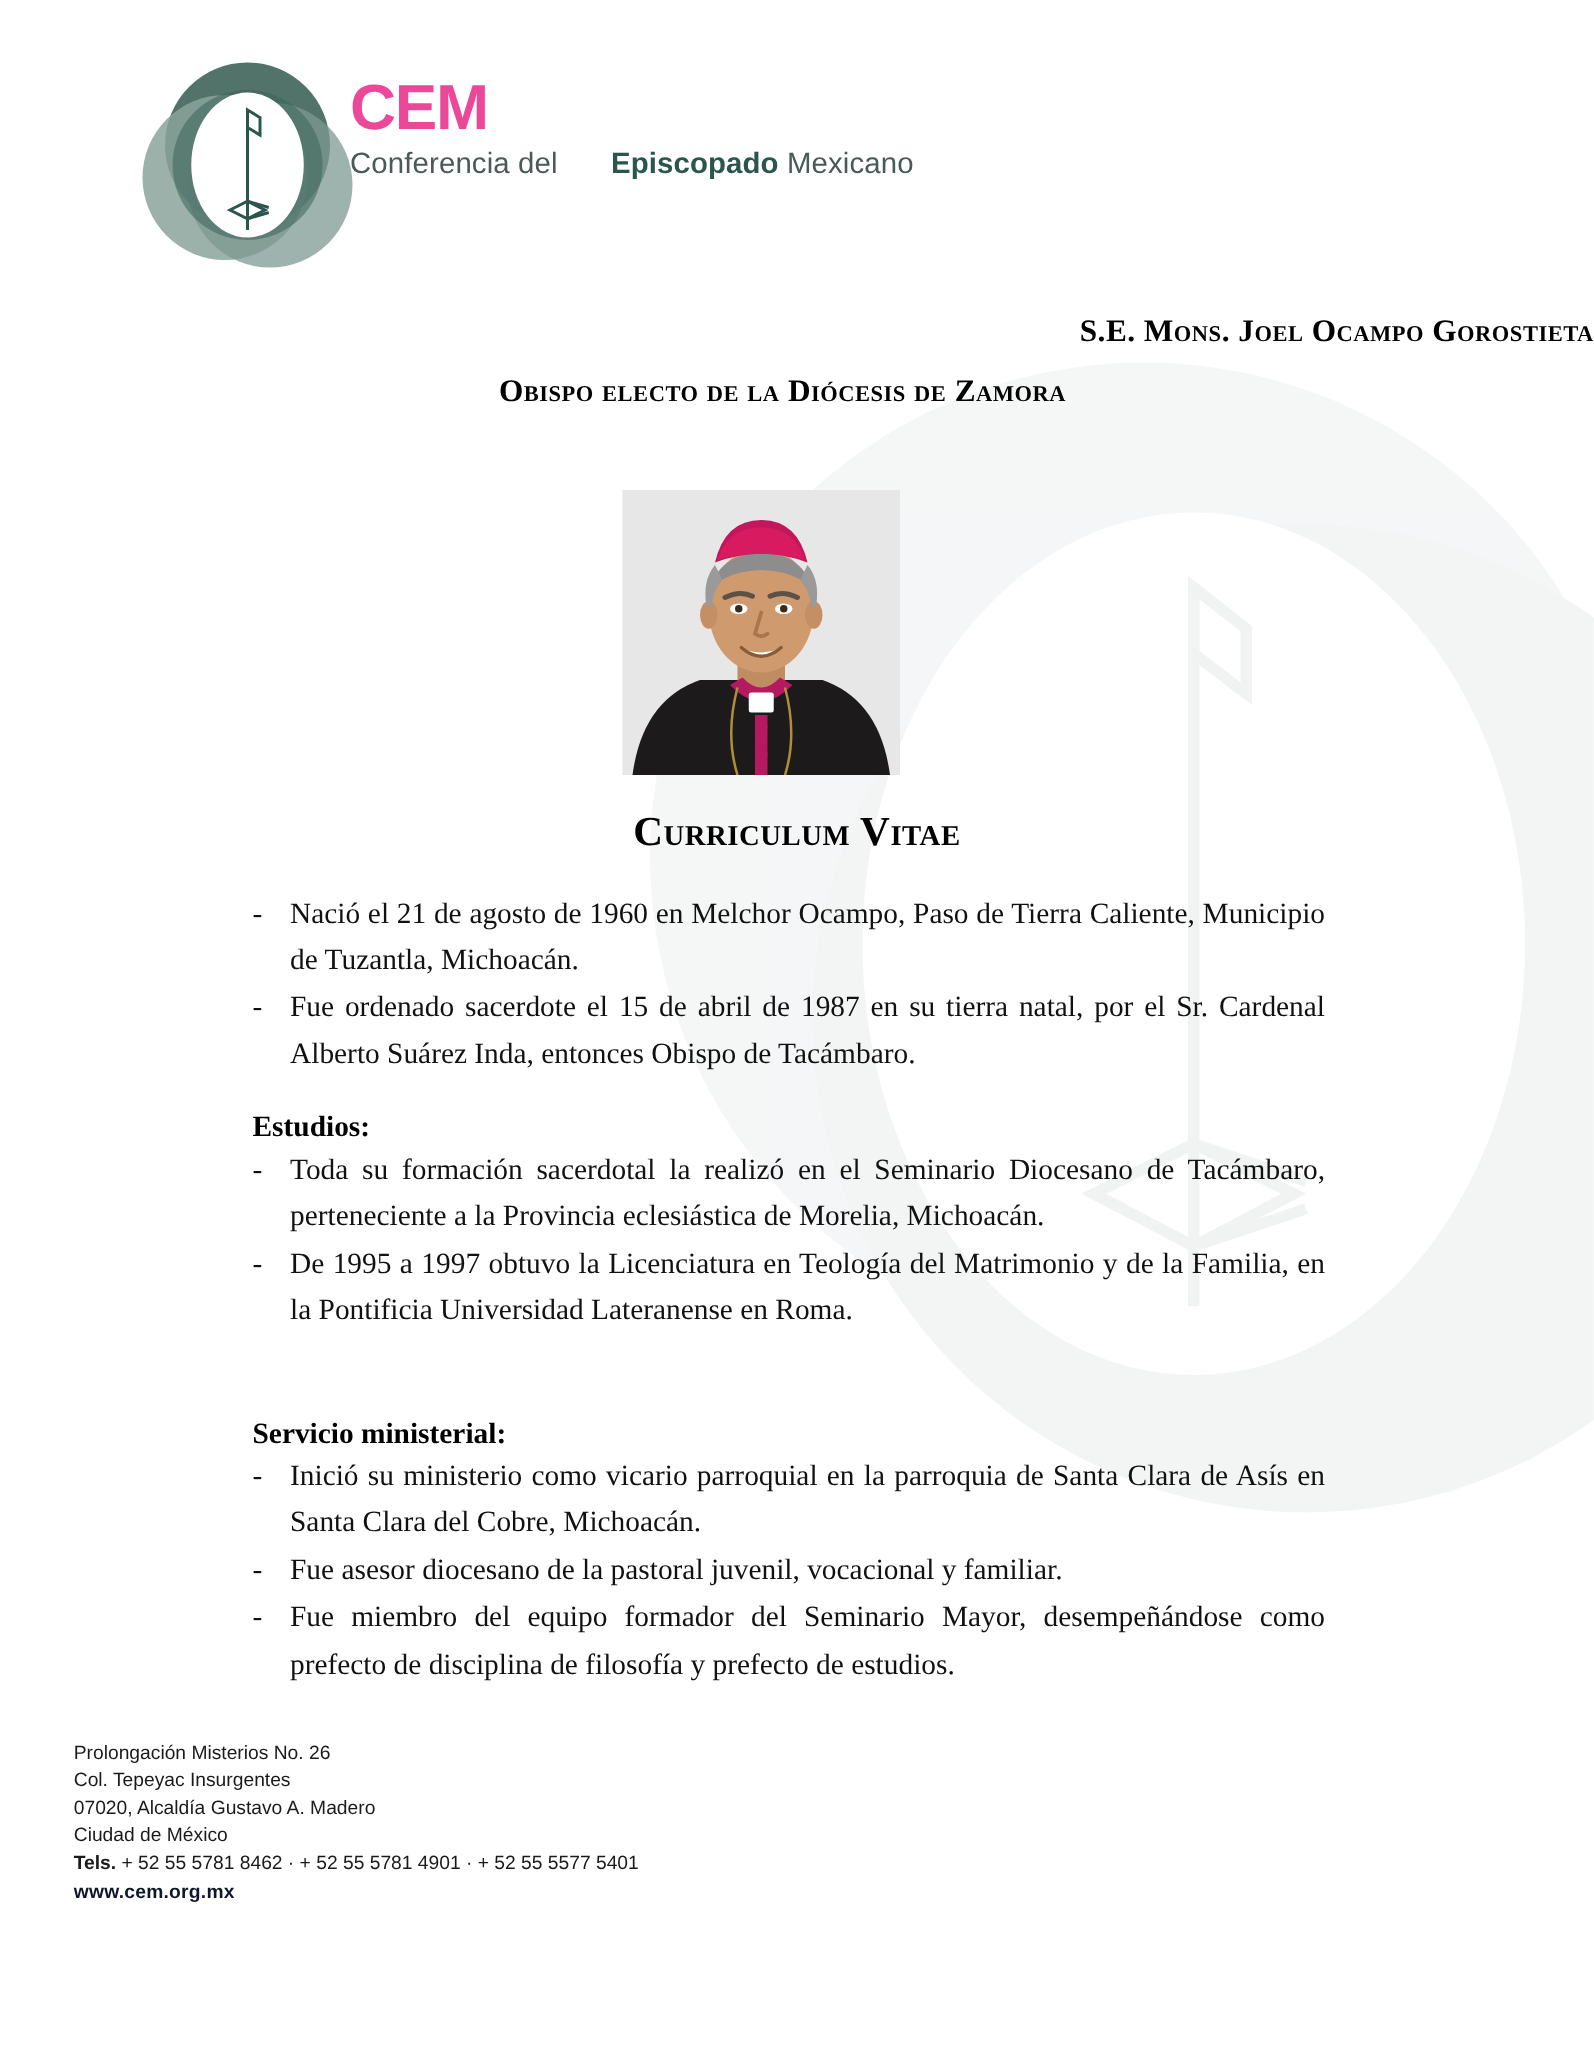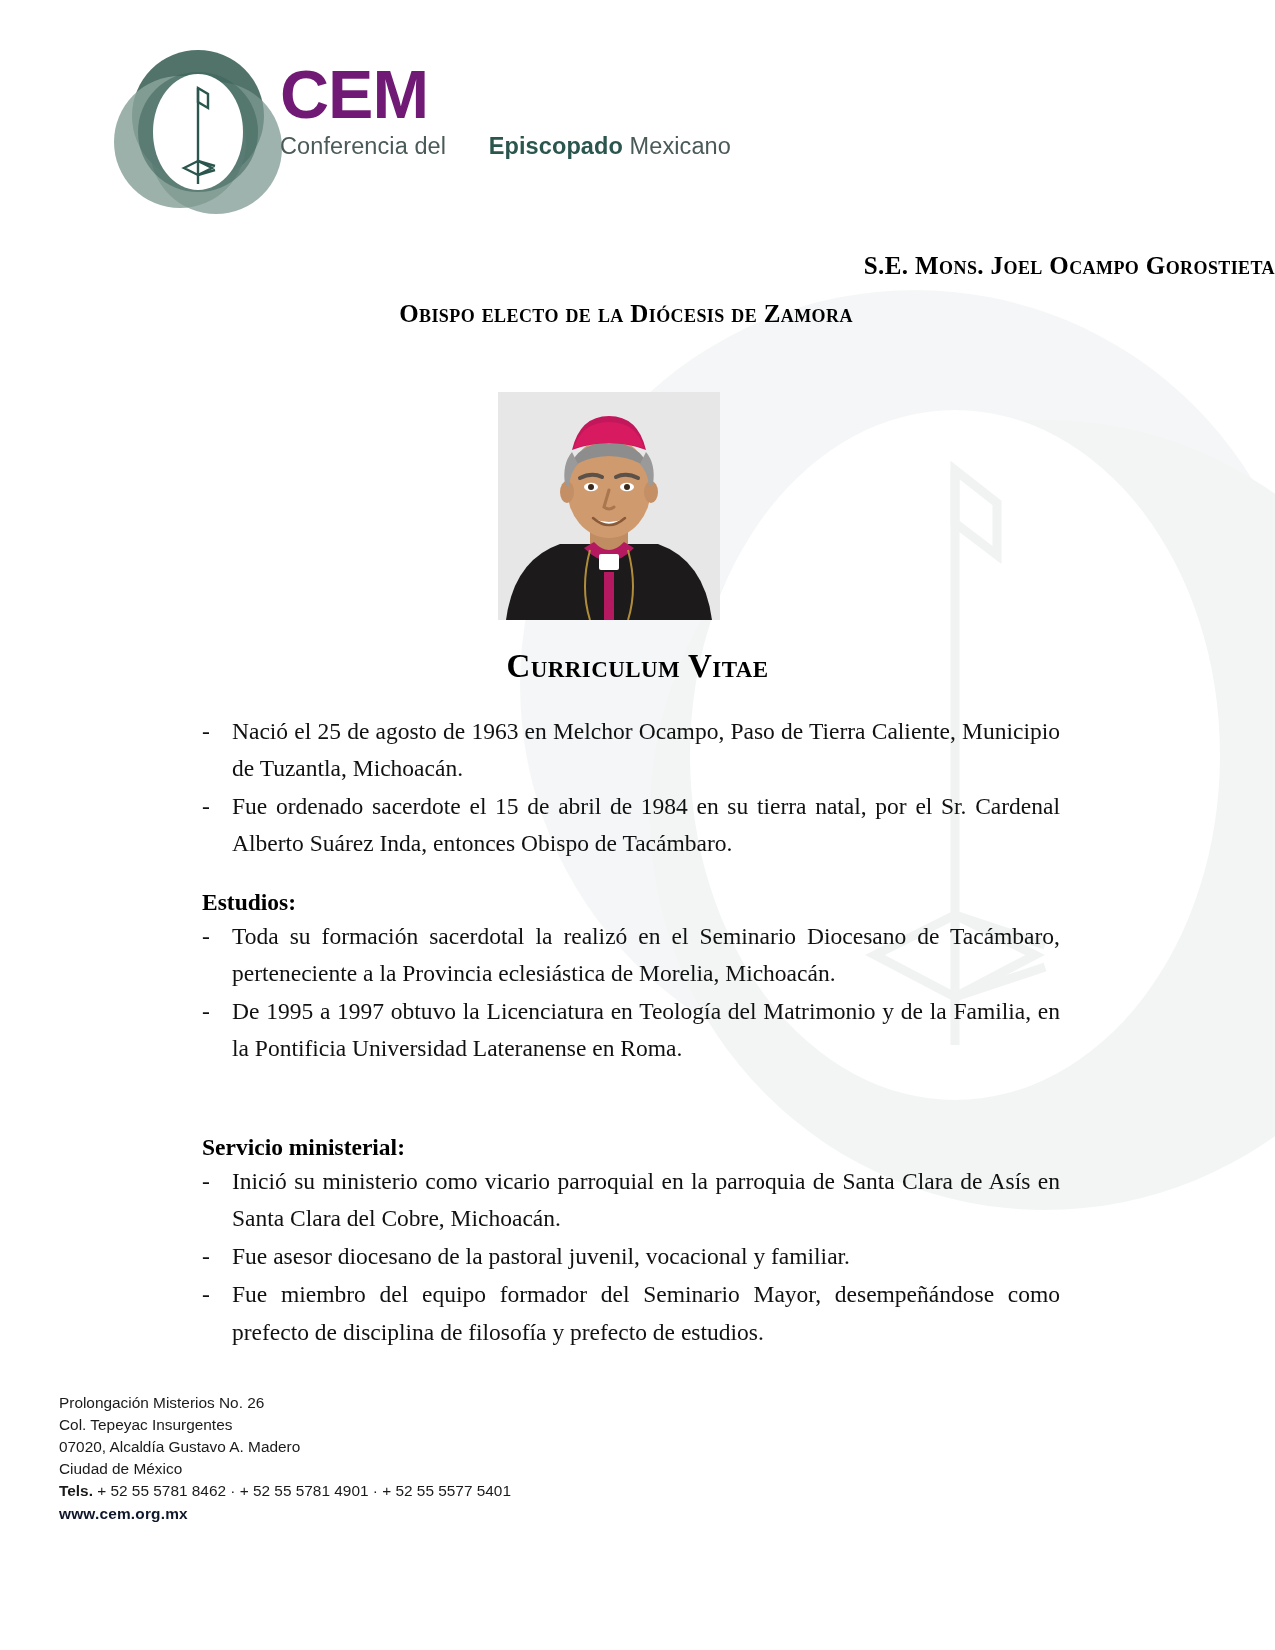--- a/index.html
+++ b/index.html
@@ -49,23 +49,23 @@
   }
   .logo-word {
     position: absolute;
     left: 168px;
     top: 18px;
     width: 430px;
   }
   .logo-cem {
     font-family: "Liberation Sans", "DejaVu Sans", sans-serif;
     font-weight: 700;
-    font-size: 68px;
+    font-size: 51px;
     letter-spacing: -1px;
-    color: #701a75;
+    color: #ec4899;
     line-height: 0.96;
   }
   .logo-sub {
     font-family: "Liberation Sans", "DejaVu Sans", sans-serif;
     font-size: 23.5px;
     color: #4a5a58;
     letter-spacing: 0.1px;
     margin-top: 6px;
     white-space: nowrap;
   }
@@ -260,25 +260,25 @@
       <path d="M95 126 Q111 140 127 126" stroke="#8a5a38" stroke-width="2.5" fill="none" stroke-linecap="round"></path>
     </svg>
   </div>
 
   <div class="cv-heading">Curriculum Vitae</div>
 
   <div class="body-block">
     <div>
       <div class="bullet">
         <span class="dash">-</span>
-        <span class="btext">Nació el 25 de agosto de 1963 en Melchor Ocampo, Paso de Tierra Caliente, Municipio de Tuzantla, Michoacán.</span>
-      </div>
-      <div class="bullet">
-        <span class="dash">-</span>
-        <span class="btext">Fue ordenado sacerdote el 15 de abril de 1984 en su tierra natal, por el Sr. Cardenal Alberto Suárez Inda, entonces Obispo de Tacámbaro.</span>
+        <span class="btext">Nació el 21 de agosto de 1960 en Melchor Ocampo, Paso de Tierra Caliente, Municipio de Tuzantla, Michoacán.</span>
+      </div>
+      <div class="bullet">
+        <span class="dash">-</span>
+        <span class="btext">Fue ordenado sacerdote el 15 de abril de 1987 en su tierra natal, por el Sr. Cardenal Alberto Suárez Inda, entonces Obispo de Tacámbaro.</span>
       </div>
     </div>
 
     <div>
       <div class="section-head">Estudios:</div>
       <div class="bullet">
         <span class="dash">-</span>
         <span class="btext">Toda su formación sacerdotal la realizó en el Seminario Diocesano de Tacámbaro, perteneciente a la Provincia eclesiástica de Morelia, Michoacán.</span>
       </div>
       <div class="bullet">

